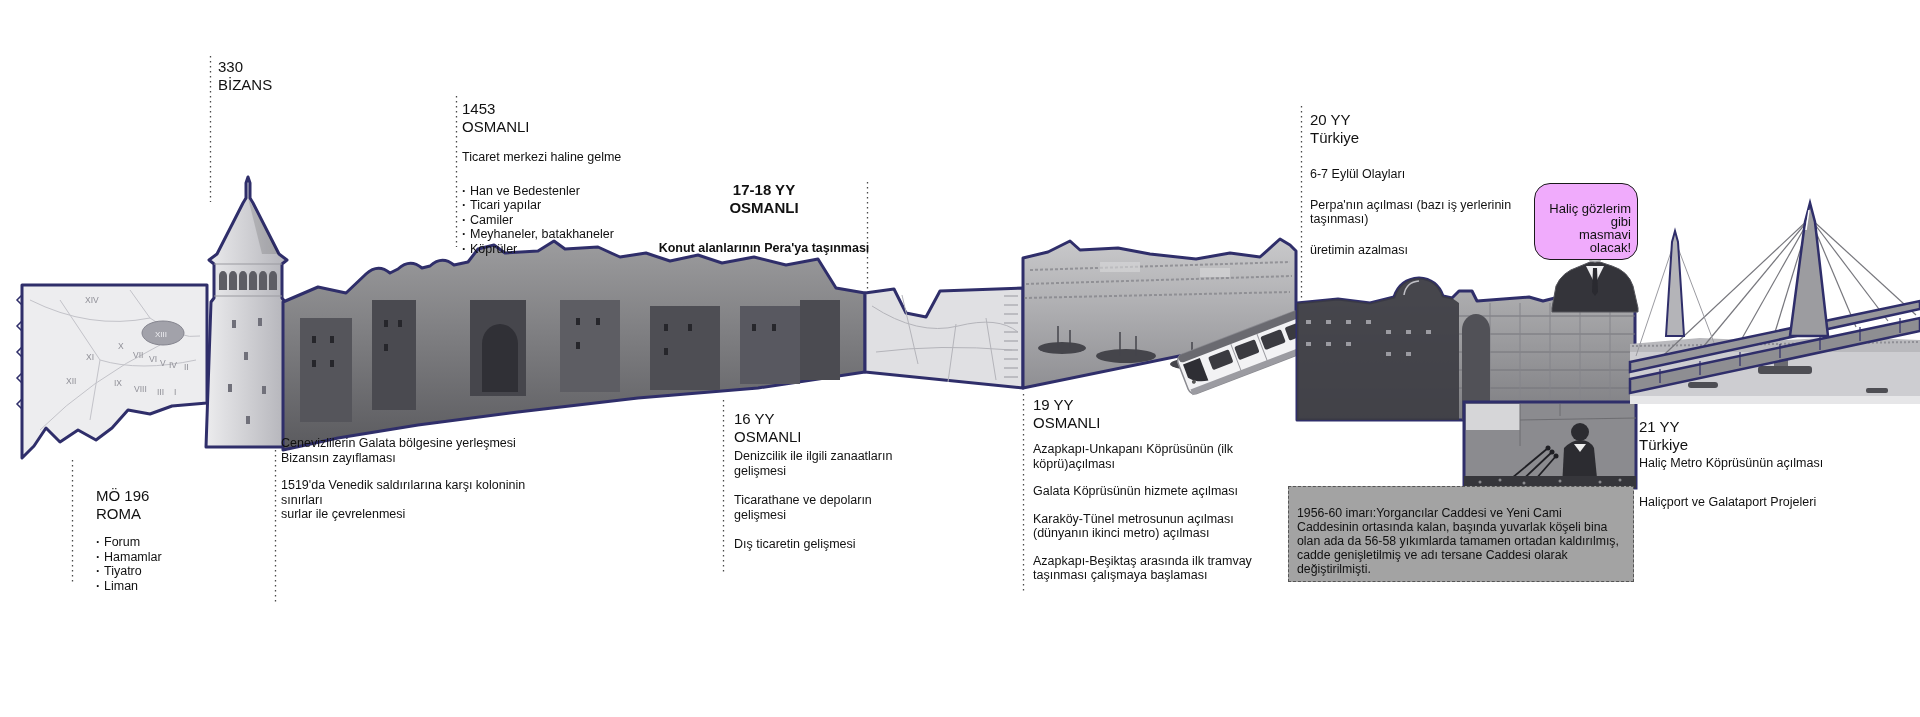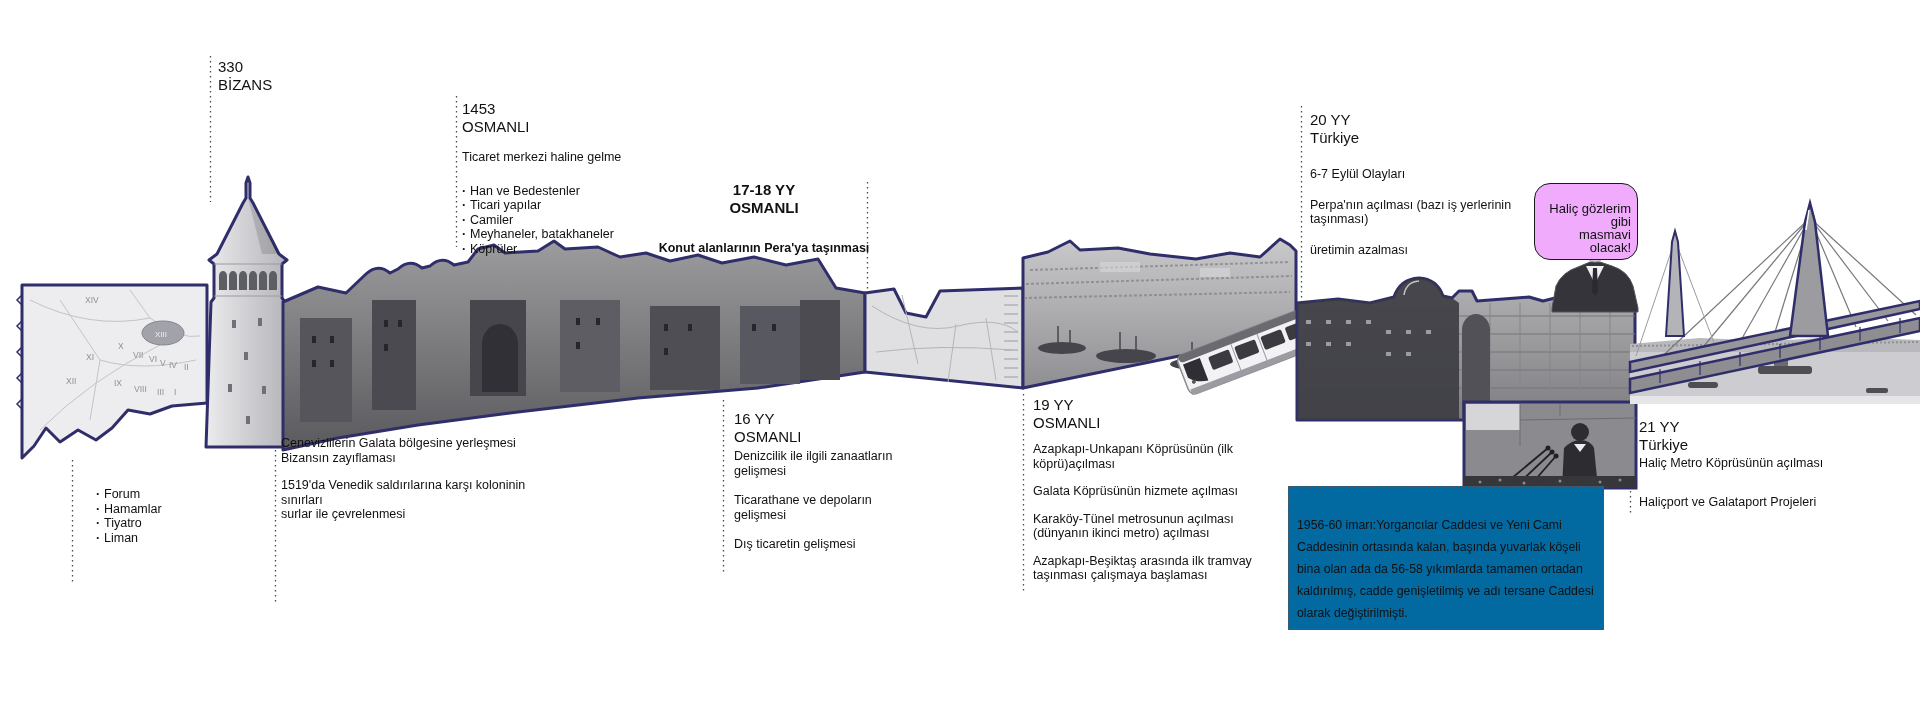--- a/index.html
+++ b/index.html
@@ -28,23 +28,23 @@
   #s-19yy .hd{margin-bottom:10px;}
   #s-20yy{left:1310px;top:111px;width:255px;}
   #s-20yy .hd{margin-bottom:20px;}
   #s-20yy p{margin-bottom:16px;}
   #s-21yy{left:1639px;top:418px;width:245px;}
   #s-21yy .hd{margin-bottom:2px;}
   #s-21yy p{margin-bottom:24px;}
   #speech-bubble{position:absolute;left:1534px;top:183px;width:104px;box-sizing:border-box;
     background:#f0abfc;border:1.6px solid #1a1a1a;border-radius:16px;padding:5px 6px;
     font-size:13px;line-height:13px;text-align:right;z-index:4;white-space:pre-line;}
-  #note-box{position:absolute;left:1288px;top:486px;width:316px;box-sizing:border-box;
-    background:#0369a1;border:1.6px dashed #555;padding:5px 8px;font-size:12.3px;
-    line-height:22px;z-index:3;white-space:pre-line;}
+  #note-box{position:absolute;left:1288px;top:486px;width:346px;box-sizing:border-box;
+    background:#a3a3a3;border:1.6px dashed #555;padding:5px 8px;font-size:12.3px;
+    line-height:14px;z-index:3;white-space:pre-line;}
 </style>
 </head>
 <body>
 
 <svg id="collage" width="1920" height="717" viewBox="0 0 1920 717" aria-hidden="true">
   <defs>
     <linearGradient id="gTower" x1="0" y1="0" x2="1" y2="0">
       <stop offset="0" stop-color="#ececee"></stop>
         <stop offset="1" stop-color="#b2b2b8"></stop>
     </linearGradient>
@@ -334,20 +334,24 @@
     <path d="M1583,242 Q1584,232 1595,231 Q1606,232 1607,242 Q1601,238 1595,238 Q1589,238 1583,242 Z" fill="#8e8e94"></path>
     <rect x="1587" y="245" width="7" height="4" fill="none" stroke="#55555b" stroke-width="1"></rect>
     <rect x="1598" y="245" width="7" height="4" fill="none" stroke="#55555b" stroke-width="1"></rect>
     <line x1="1594" y1="247" x2="1598" y2="247" stroke="#55555b" stroke-width="1"></line>
     <path d="M1590,258 Q1595,261 1600,258" fill="none" stroke="#9a9aa0" stroke-width="1"></path>
     <path d="M1610,221 L1620,242 L1626,222 Z" fill="#ffffff" stroke="#1a1a1a" stroke-width="1.5"></path>
   </g>
 </svg>
 
 <section class="sec" id="s-roma">
+  <div class="hd">
+    <div>MÖ 196</div>
+    <div>ROMA</div>
+  </div>
   <div class="bullets">
     <div class="li">Forum</div>
     <div class="li">Hamamlar</div>
     <div class="li">Tiyatro</div>
     <div class="li">Liman</div>
   </div>
 </section>
 
 <section class="sec" id="s-bizans">
   <div class="hd">

